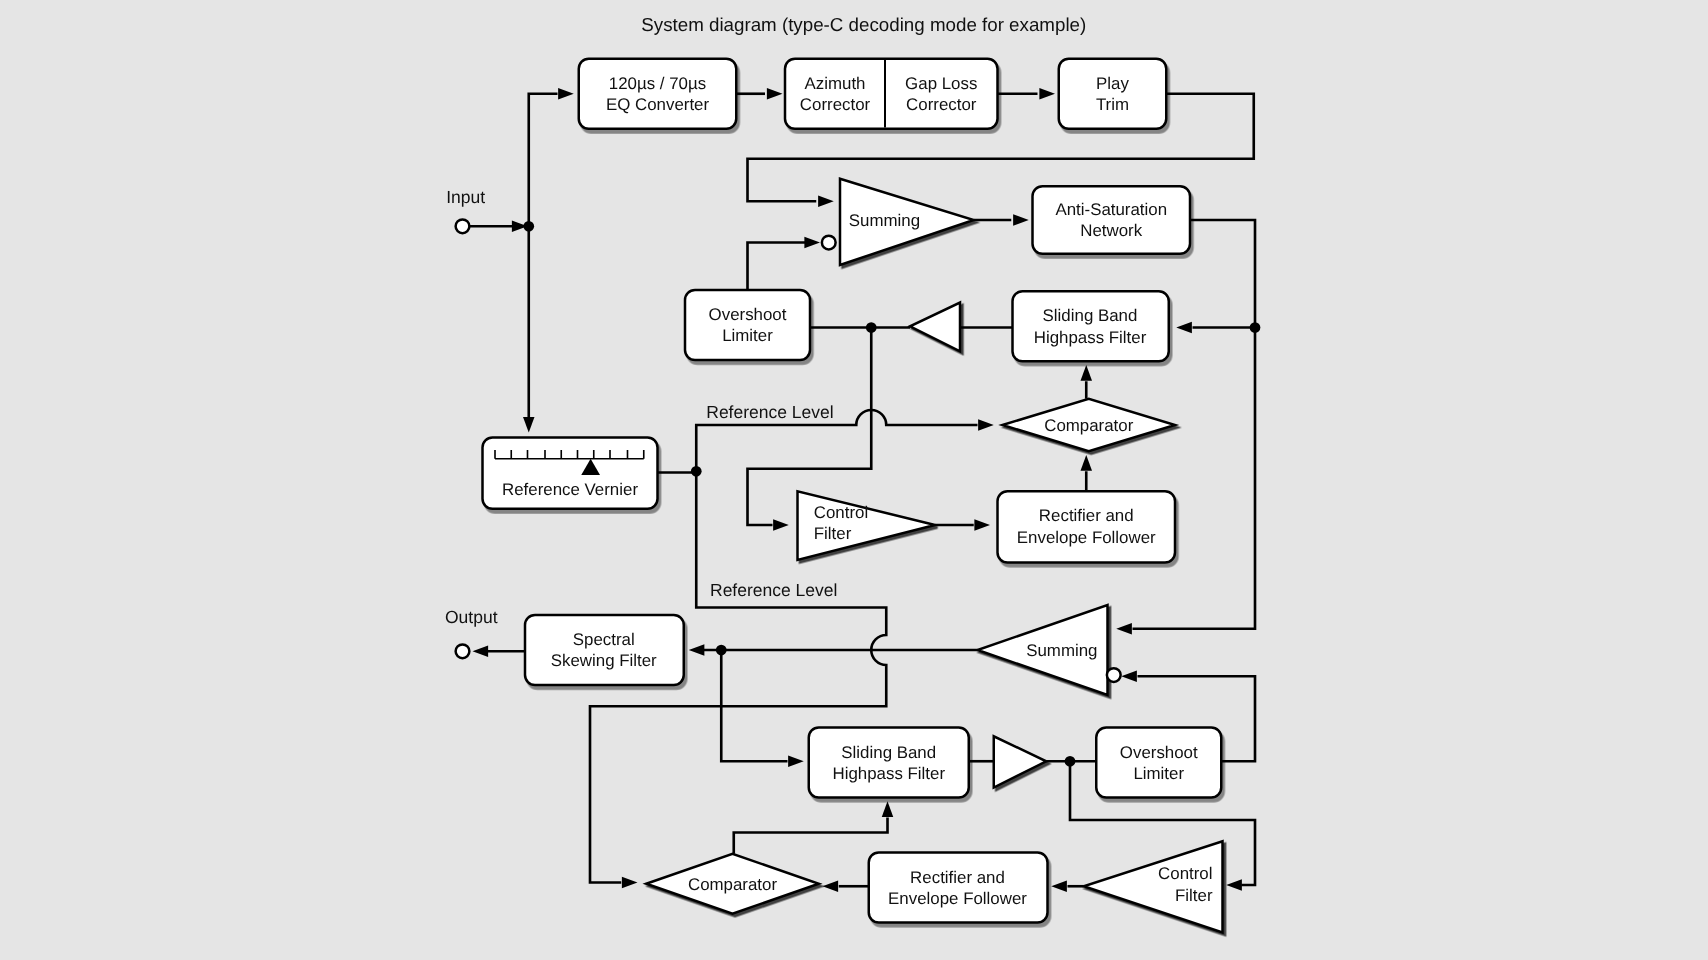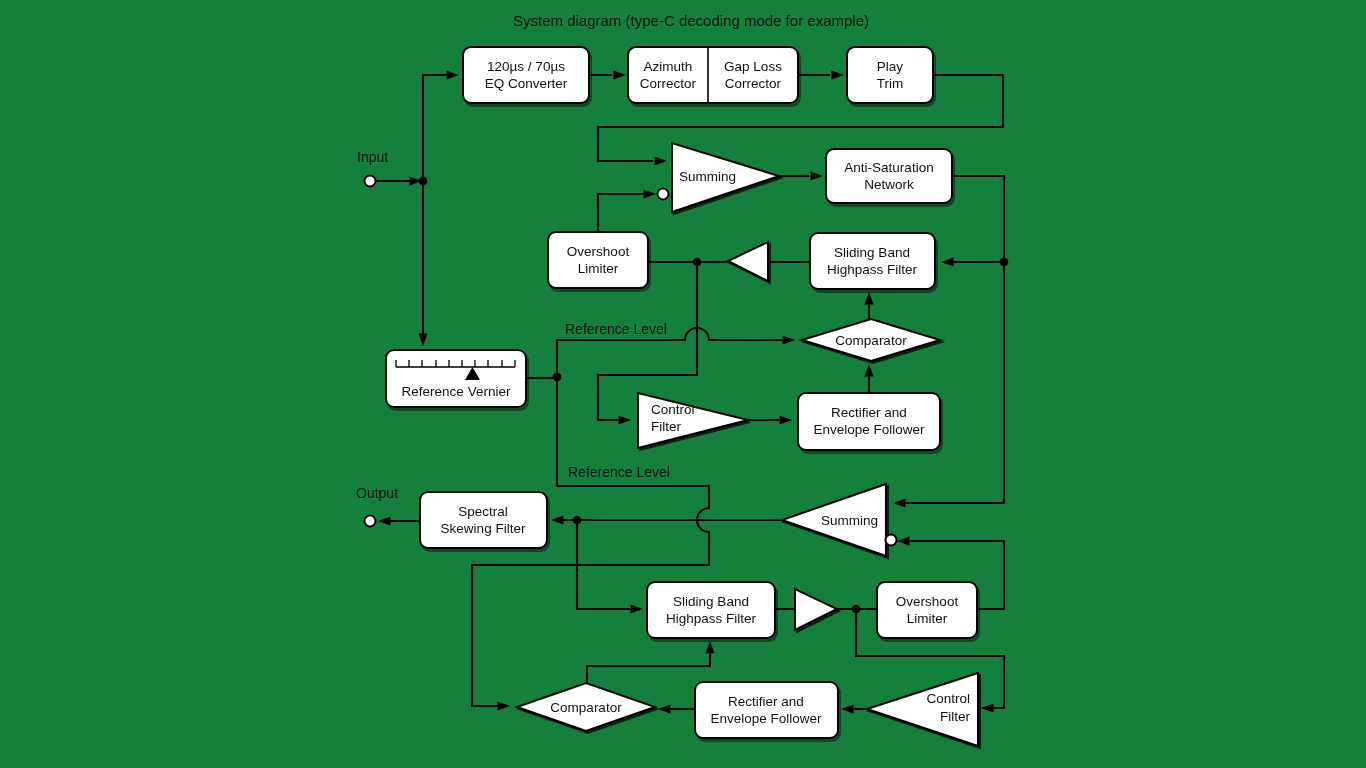--- a/index.html
+++ b/index.html
@@ -1,16 +1,16 @@
 <!DOCTYPE html>
 <html><head>
 <meta charset="utf-8">
 <style>
   html,body{margin:0;padding:0;}
-  .stage{position:relative;width:1366px;height:768px;background:#15803d;overflow:hidden;
+  .stage{position:relative;width:1366px;height:768px;background:#e5e5e5;overflow:hidden;
          font-family:"Liberation Sans",sans-serif;}
   .page-title{position:absolute;left:513px;top:12px;font-size:15px;color:#111;white-space:nowrap;}
   svg{position:absolute;left:0;top:0;}
   .wire{fill:none;stroke:#000;stroke-width:2.1;}
   .arrowhead{fill:#000;stroke:none;}
   .node-box{fill:#fff;stroke:#000;stroke-width:2;filter:drop-shadow(2.5px 3px 0 rgba(0,0,0,0.42));}
   .node-tri{fill:#fff;stroke:#000;stroke-width:2;filter:drop-shadow(2px 2.5px 0 rgba(0,0,0,0.72));}
   .divider{stroke:#000;stroke-width:1.6;}
   .vern{stroke:#000;stroke-width:1.3;}
   .dot{fill:#000;stroke:none;}

